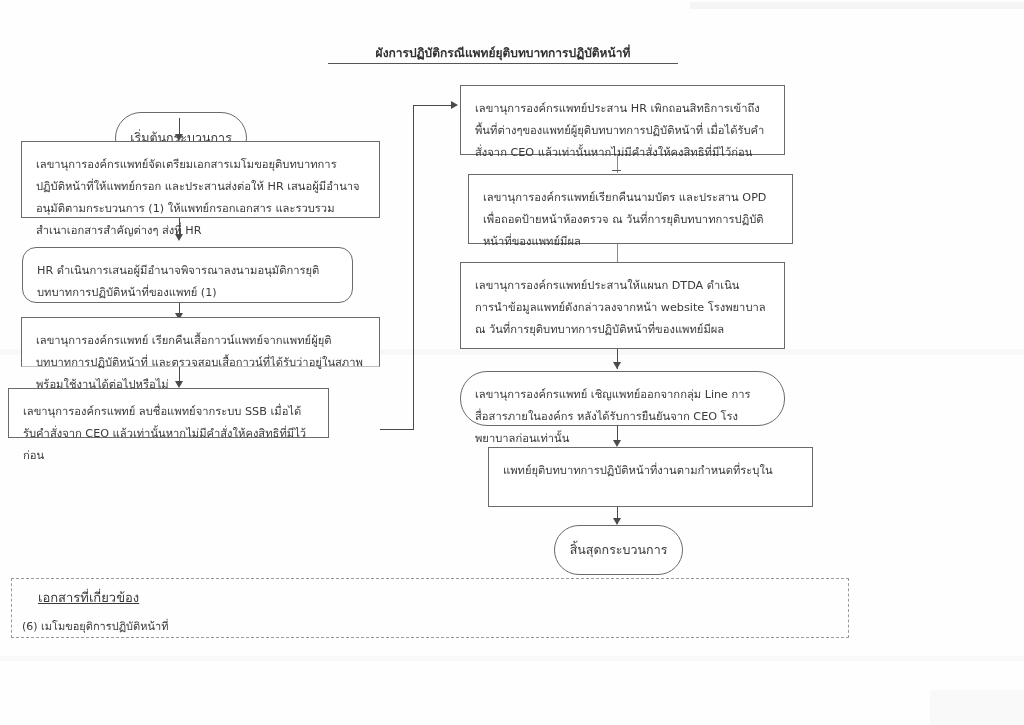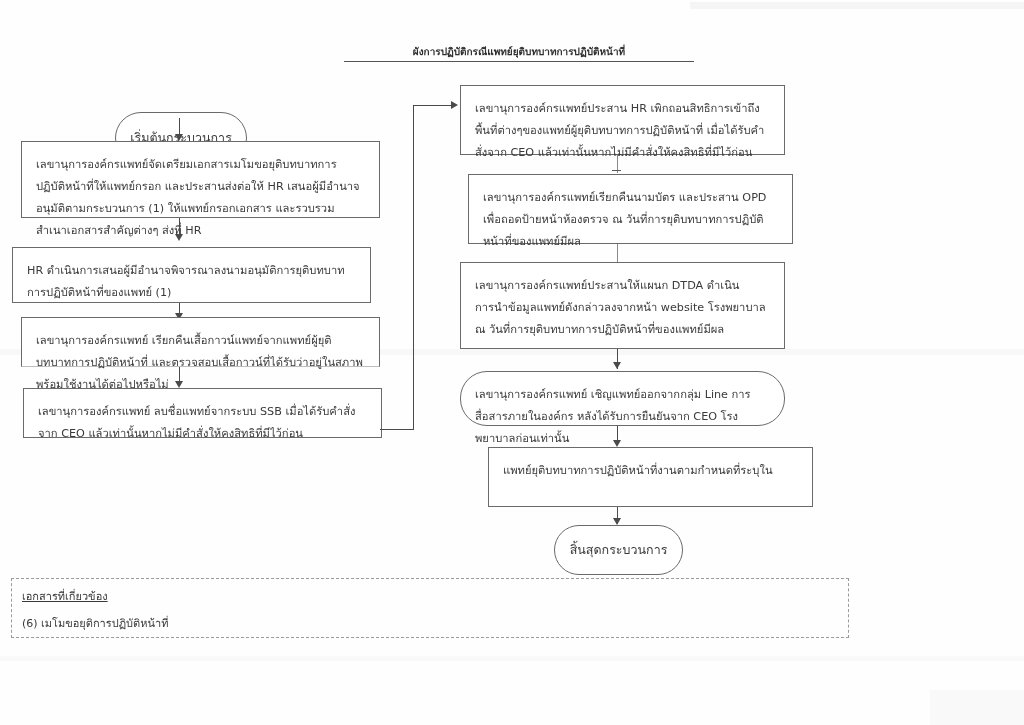--- a/index.html
+++ b/index.html
@@ -24,25 +24,25 @@
     background: #f2f2f2;
   }
   .scan-band.b1 { left: 690px; top: 2px;  width: 334px; height: 7px;  opacity: .75; }
   .scan-band.b2 { left: 0px;   top: 349px; width: 1024px; height: 6px; opacity: .55; }
   .scan-band.b3 { left: 0px;   top: 656px; width: 1024px; height: 5px; opacity: .35; }
   .scan-band.b4 { left: 930px; top: 690px; width: 94px;  height: 35px; opacity: .35; }
 
   
   .doc-title {
     position: absolute;
-    left: 344px;
+    left: 328px;
     top: 46px;
     width: 350px;
     text-align: center;
-    font-size: 10px;
+    font-size: 12px;
     font-weight: bold;
     color: #2f2f2f;
     border-bottom: 1px solid #555;
     padding-bottom: 2px;
     line-height: 1.25;
   }
 
   
   .terminator {
     position: absolute;
@@ -107,24 +107,25 @@
     position: absolute;
     left: 11px;
     top: 578px;
     width: 838px;
     height: 60px;
     border: 1.2px dashed #9a9a9a;
     box-sizing: border-box;
     padding: 8px 10px;
   }
   .ref-title {
-    font-size: 11px;
+    font-size: 13px;
     color: #3a3a3a;
     text-decoration: underline;
     margin-bottom: 9px;
+    margin-left: 16px;
   }
   .ref-item {
     font-size: 11px;
     color: #3a3a3a;
   }
 </style>
 </head>
 <body>
 
 <div id="page">
@@ -143,35 +144,35 @@
   <div class="conn v" style="left:179px; top:118px; height:18px;"></div>
   <div class="arrowhead down" style="left:175px; top:134px;"></div>
 
   <div class="proc-box" style="left:21px; top:141px; width:359px; height:77px;">
     <span>เลขานุการองค์กรแพทย์จัดเตรียมเอกสารเมโมขอยุติบทบาทการปฏิบัติหน้าที่ให้แพทย์กรอก และประสานส่งต่อให้ HR เสนอผู้มีอำนาจอนุมัติตามกระบวนการ (1) ให้แพทย์กรอกเอกสาร และรวบรวมสำเนาเอกสารสำคัญต่างๆ ส่งที่ HR</span>
   </div>
 
   <div class="conn v" style="left:179px; top:218px; height:18px;"></div>
   <div class="arrowhead down" style="left:175px; top:234px;"></div>
 
-  <div class="proc-box" style="left:12px; top:247px; width:359px; height:56px;">
+  <div class="proc-box" style="left:22px; top:247px; width:331px; height:56px;border-radius:14px;">
     <span>HR ดำเนินการเสนอผู้มีอำนาจพิจารณาลงนามอนุมัติการยุติบทบาทการปฏิบัติหน้าที่ของแพทย์ (1)</span>
   </div>
 
   <div class="conn v" style="left:179px; top:303px; height:16px;"></div>
   <div class="arrowhead down" style="left:175px; top:313px;"></div>
 
   <div class="proc-box thin-bottom" style="left:21px; top:317px; width:359px; height:50px;">
     <span>เลขานุการองค์กรแพทย์ เรียกคืนเสื้อกาวน์แพทย์จากแพทย์ผู้ยุติบทบาทการปฏิบัติหน้าที่ และตรวจสอบเสื้อกาวน์ที่ได้รับว่าอยู่ในสภาพพร้อมใช้งานได้ต่อไปหรือไม่</span>
   </div>
 
   <div class="conn v" style="left:179px; top:367px; height:18px;"></div>
   <div class="arrowhead down" style="left:175px; top:381px;"></div>
 
-  <div class="proc-box" style="left:23px; top:388px; width:359px; height:50px;">
+  <div class="proc-box" style="left:8px; top:388px; width:321px; height:50px;">
     <span>เลขานุการองค์กรแพทย์ ลบชื่อแพทย์จากระบบ SSB เมื่อได้รับคำสั่งจาก CEO แล้วเท่านั้นหากไม่มีคำสั่งให้คงสิทธิที่มีไว้ก่อน</span>
   </div>
 
   <div class="conn h" style="left:380px; top:429px; width:34px;"></div>
 
   <div class="conn v" style="left:413px; top:105px; height:325px;"></div>
 
   <div class="conn h" style="left:413px; top:105px; width:40px;"></div>
   <div class="arrowhead right" style="left:451px; top:101px;"></div>
 

